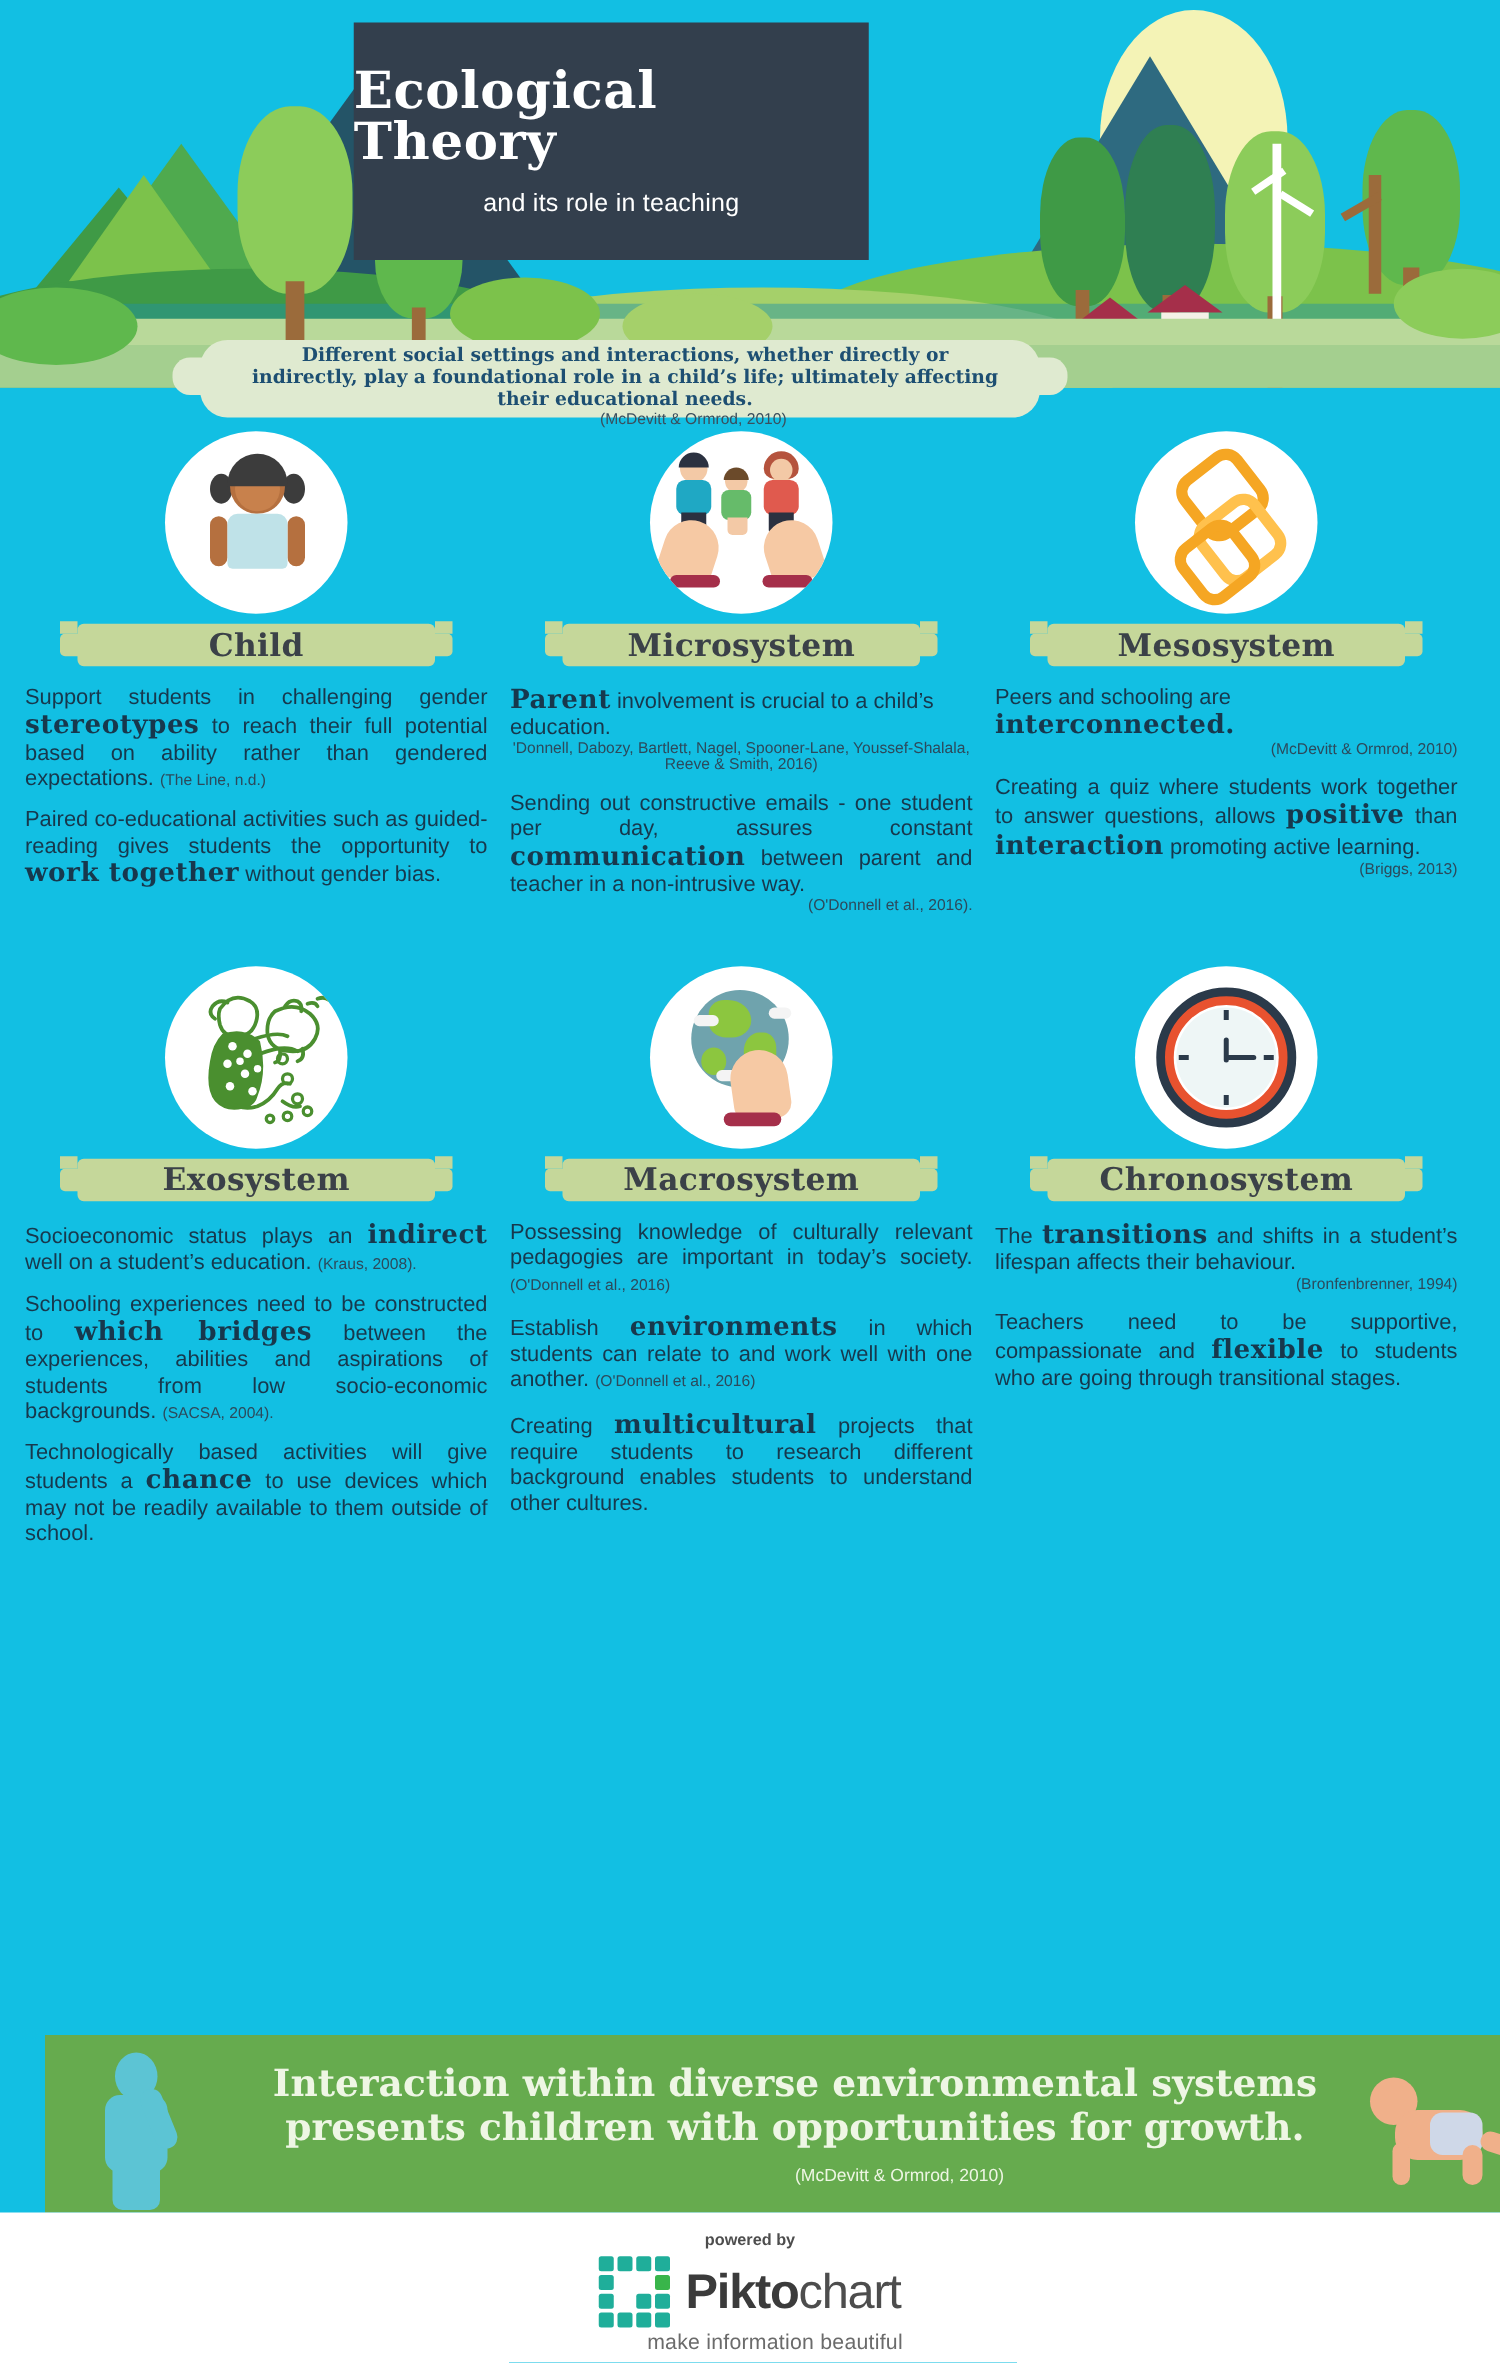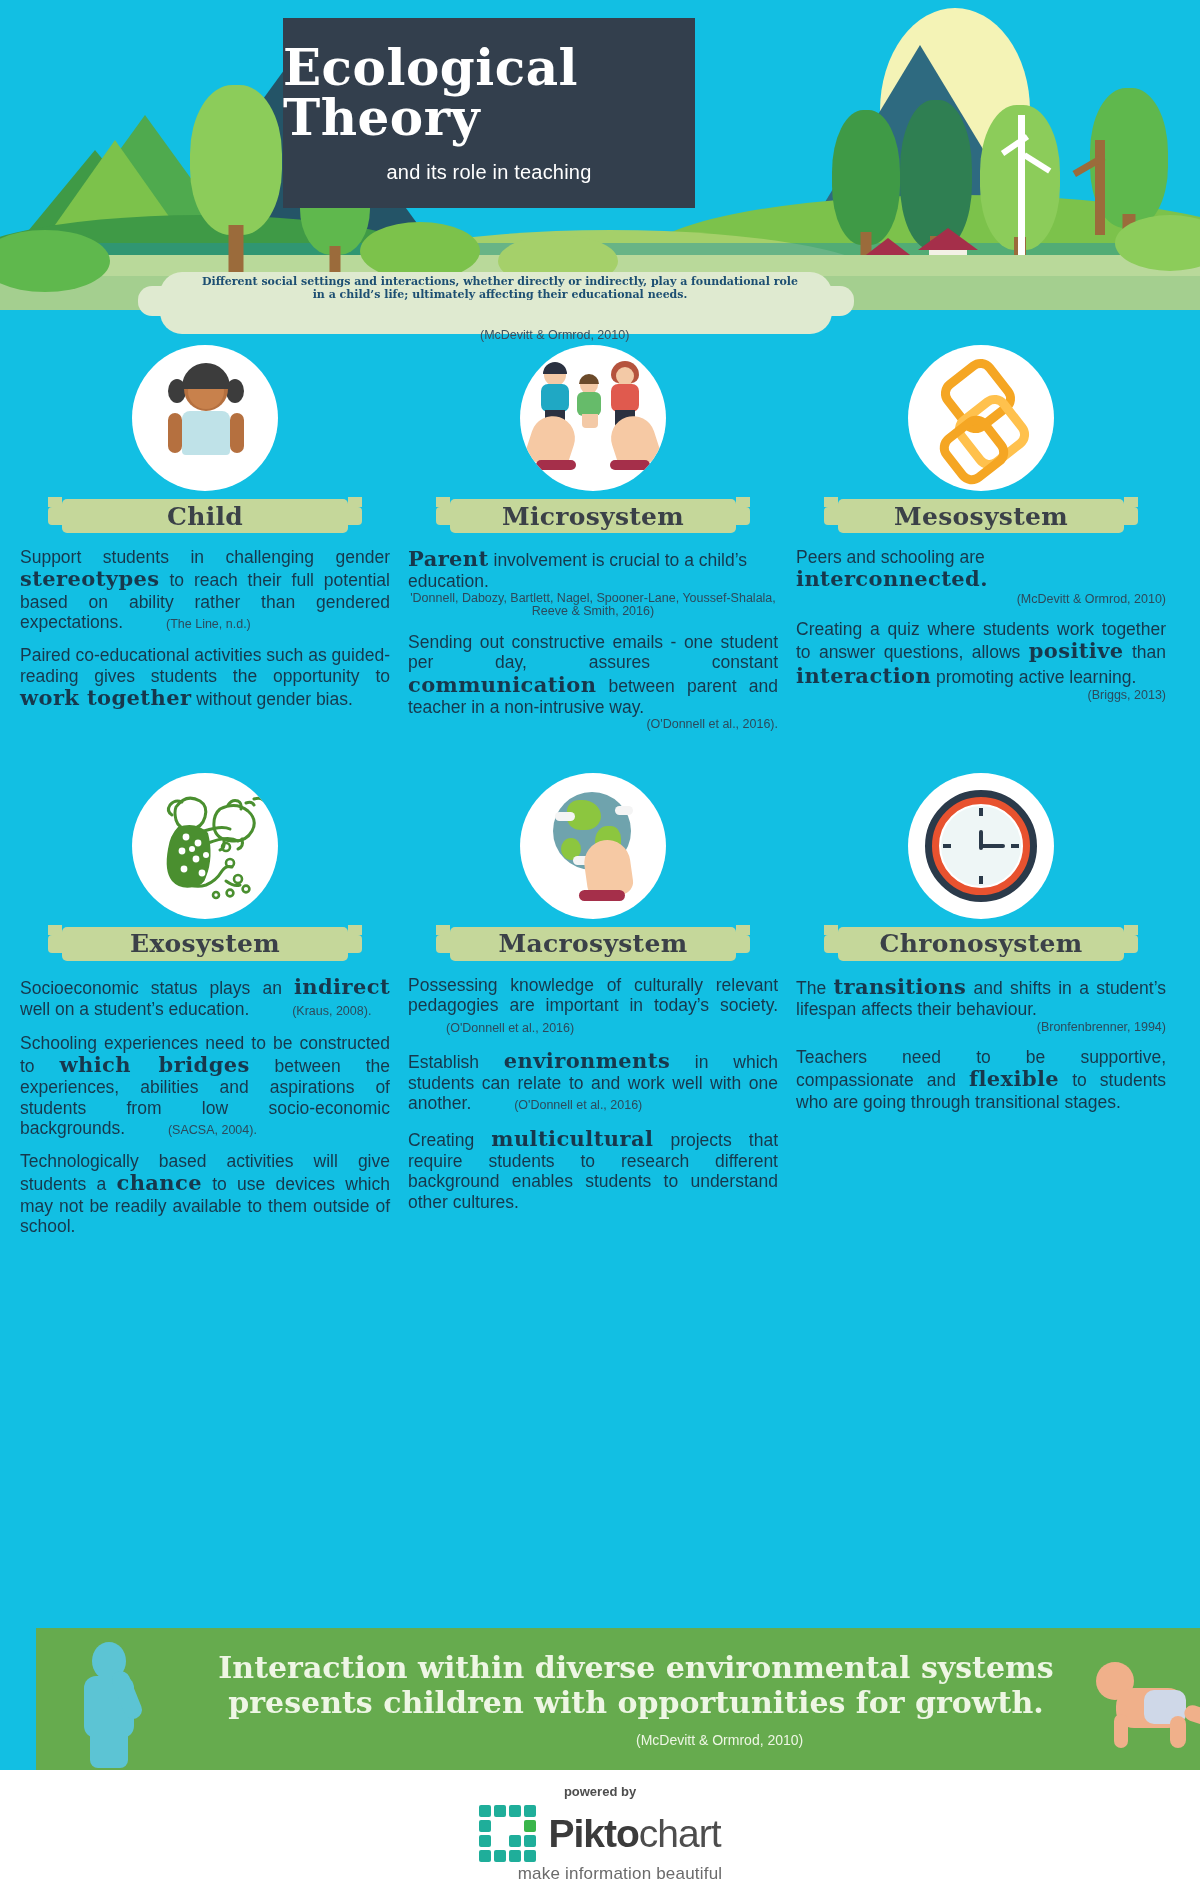--- a/index.html
+++ b/index.html
@@ -80,35 +80,35 @@
 
   .lakestrip{position:absolute;left:0;top:243px;width:1200px;height:18px;background:#1f93a8;opacity:.45;}
 
   .titlebox{
     position:absolute;left:283px;top:18px;width:412px;height:190px;
     background:#333f4d;display:flex;flex-direction:column;
     align-items:center;justify-content:center;z-index:6;
   }
   .title-main{
     font-family:"DejaVu Serif", serif;font-weight:bold;color:#ffffff;
-    font-size:50px;letter-spacing:.5px;line-height:1;margin-bottom:18px;
+    font-size:41px;letter-spacing:.5px;line-height:1;margin-bottom:18px;
   }
   .title-sub{font-size:20px;color:#ffffff;font-weight:400;letter-spacing:.2px;}
 
   
   .quote-banner{
     position:absolute;left:160px;top:272px;width:672px;height:62px;
     background:#dfead0;border-radius:22px;z-index:7;
   }
   .quote-banner .tail-l{position:absolute;left:-22px;top:14px;width:44px;height:30px;background:#dfead0;border-radius:14px 0 0 14px;}
   .quote-banner .tail-r{position:absolute;right:-22px;top:14px;width:44px;height:30px;background:#dfead0;border-radius:0 14px 14px 0;}
   .quote-text{
     position:absolute;left:200px;top:276px;width:600px;z-index:8;
     font-family:"DejaVu Serif", serif;font-weight:bold;color:#1d4f72;
-    font-size:11px;line-height:1.16;text-align:center;
+    font-size:15px;line-height:1.16;text-align:center;
   }
   .quote-cite{
     position:absolute;left:480px;top:328px;width:320px;z-index:9;
     font-size:12.5px;color:#3a4f5e;text-align:left;
   }
 
   
   .grid{position:absolute;left:0;top:345px;width:1200px;}
   .row{position:relative;display:flex;width:1200px;}
   .col{width:386px;padding:0 8px;box-sizing:border-box;}
@@ -134,21 +134,21 @@
     font-family:"DejaVu Serif", serif;font-weight:bold;color:#3b4148;
     font-size:25px;line-height:1;letter-spacing:.3px;
   }
 
   .body-txt{color:#17384d;font-size:17.5px;line-height:1.16;text-align:justify;}
   .body-txt p{margin:0 0 13px 0;}
   .body-txt b{
     font-family:"DejaVu Serif", serif;font-weight:bold;font-size:21px;
     letter-spacing:.4px;color:#17384d;
   }
-  .cite{font-size:12.5px;color:#2c4a5c;white-space:nowrap;margin-left:38px;}
+  .cite{font-size:12.5px;color:#2c4a5c;white-space:nowrap;}
   .cite-r{display:block;text-align:right;font-size:12.5px;color:#2c4a5c;}
   .cite-c{display:block;text-align:center;font-size:12.5px;color:#2c4a5c;line-height:1.1;}
 
   
   .footband{
     position:absolute;left:0;top:1628px;width:1200px;height:142px;
     background:#66ab4e;overflow:hidden;margin-left:36px;
   }
   .foot-txt{
     position:absolute;left:120px;top:22px;width:960px;text-align:center;

